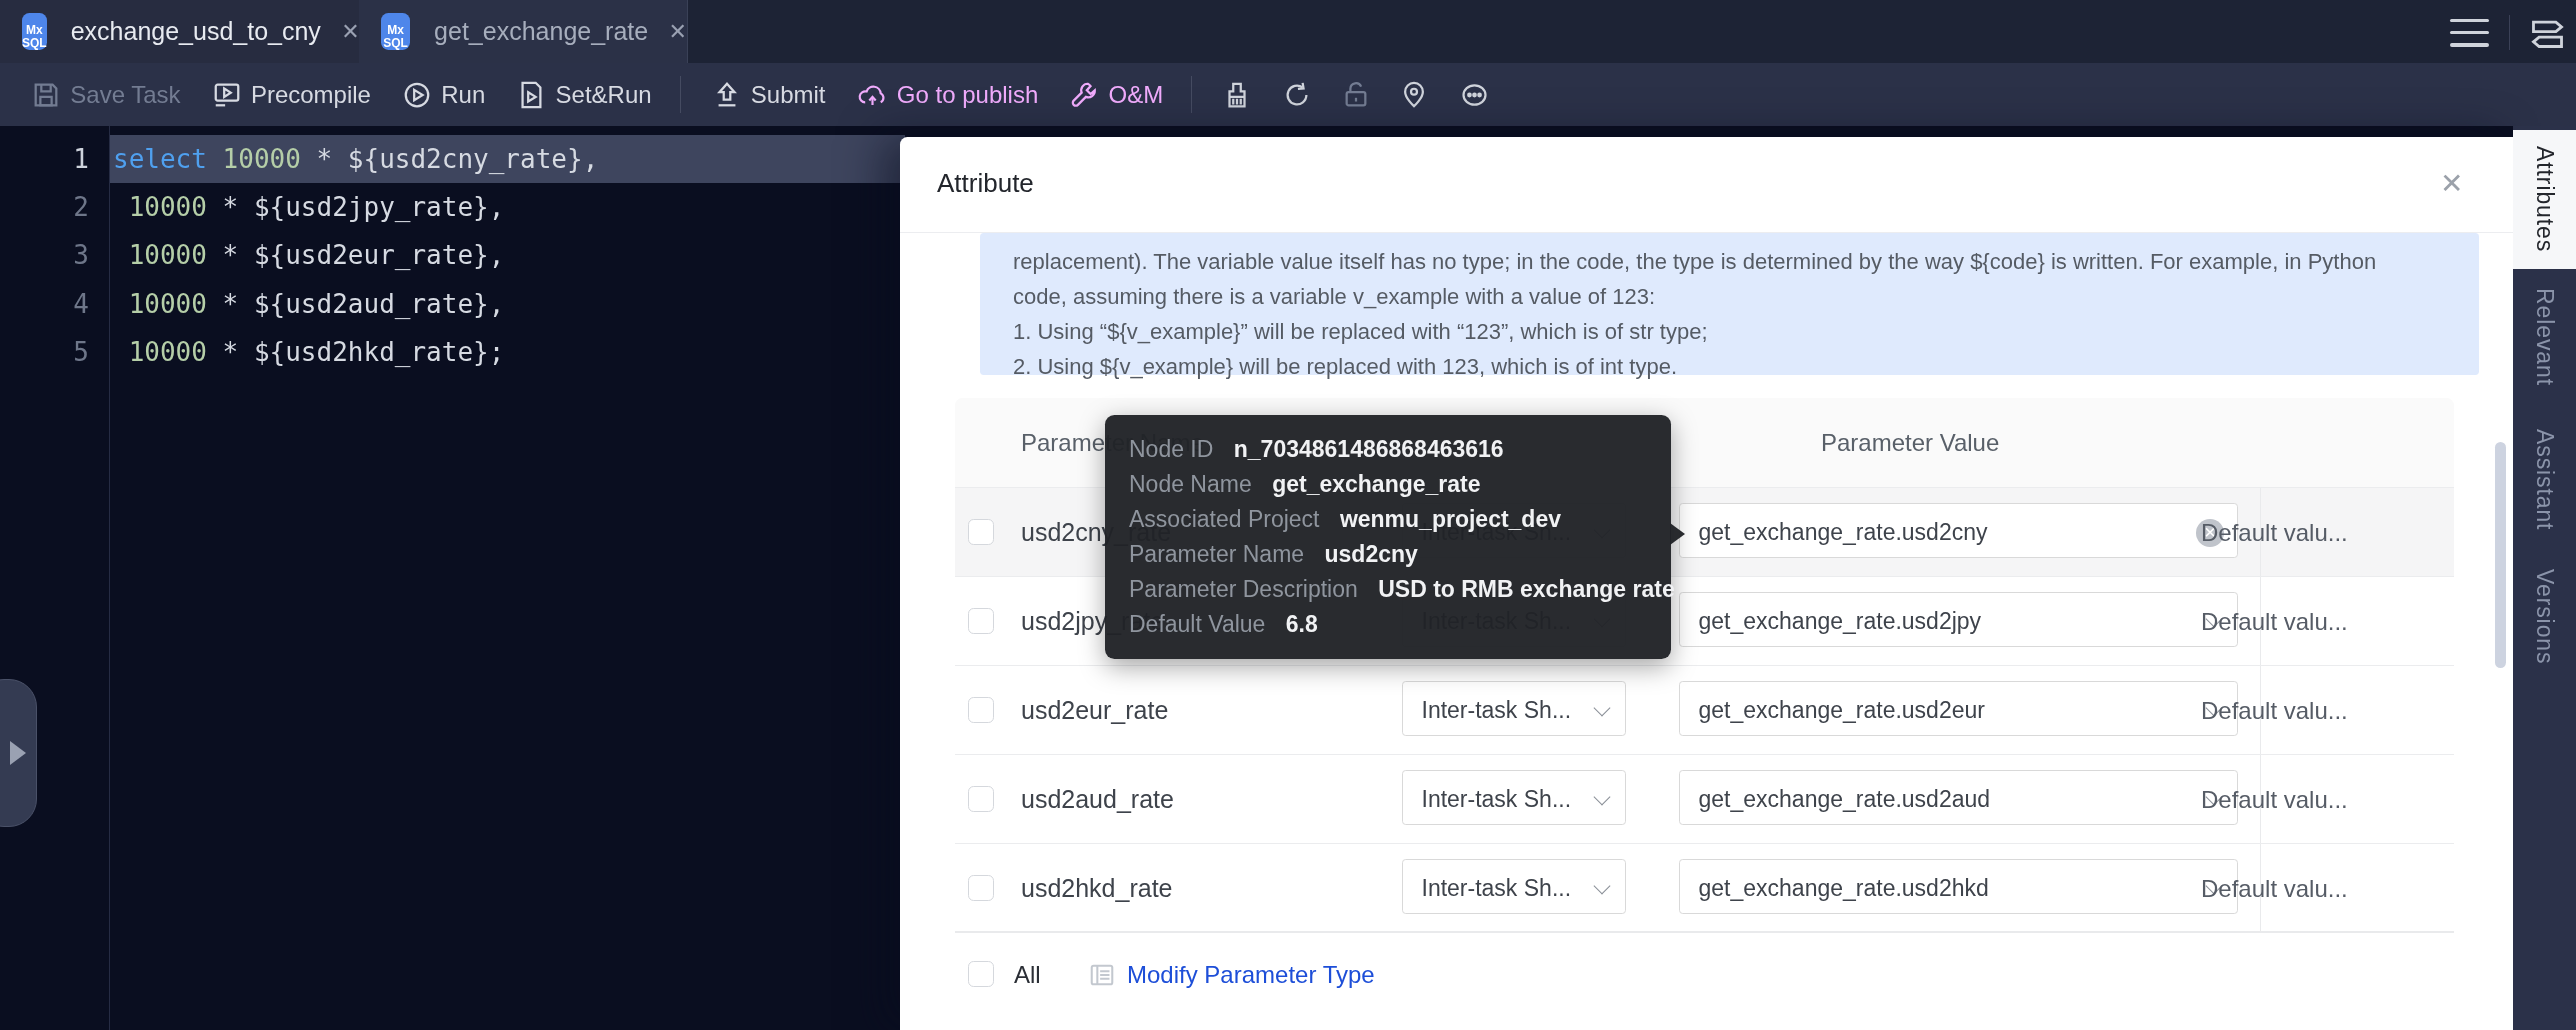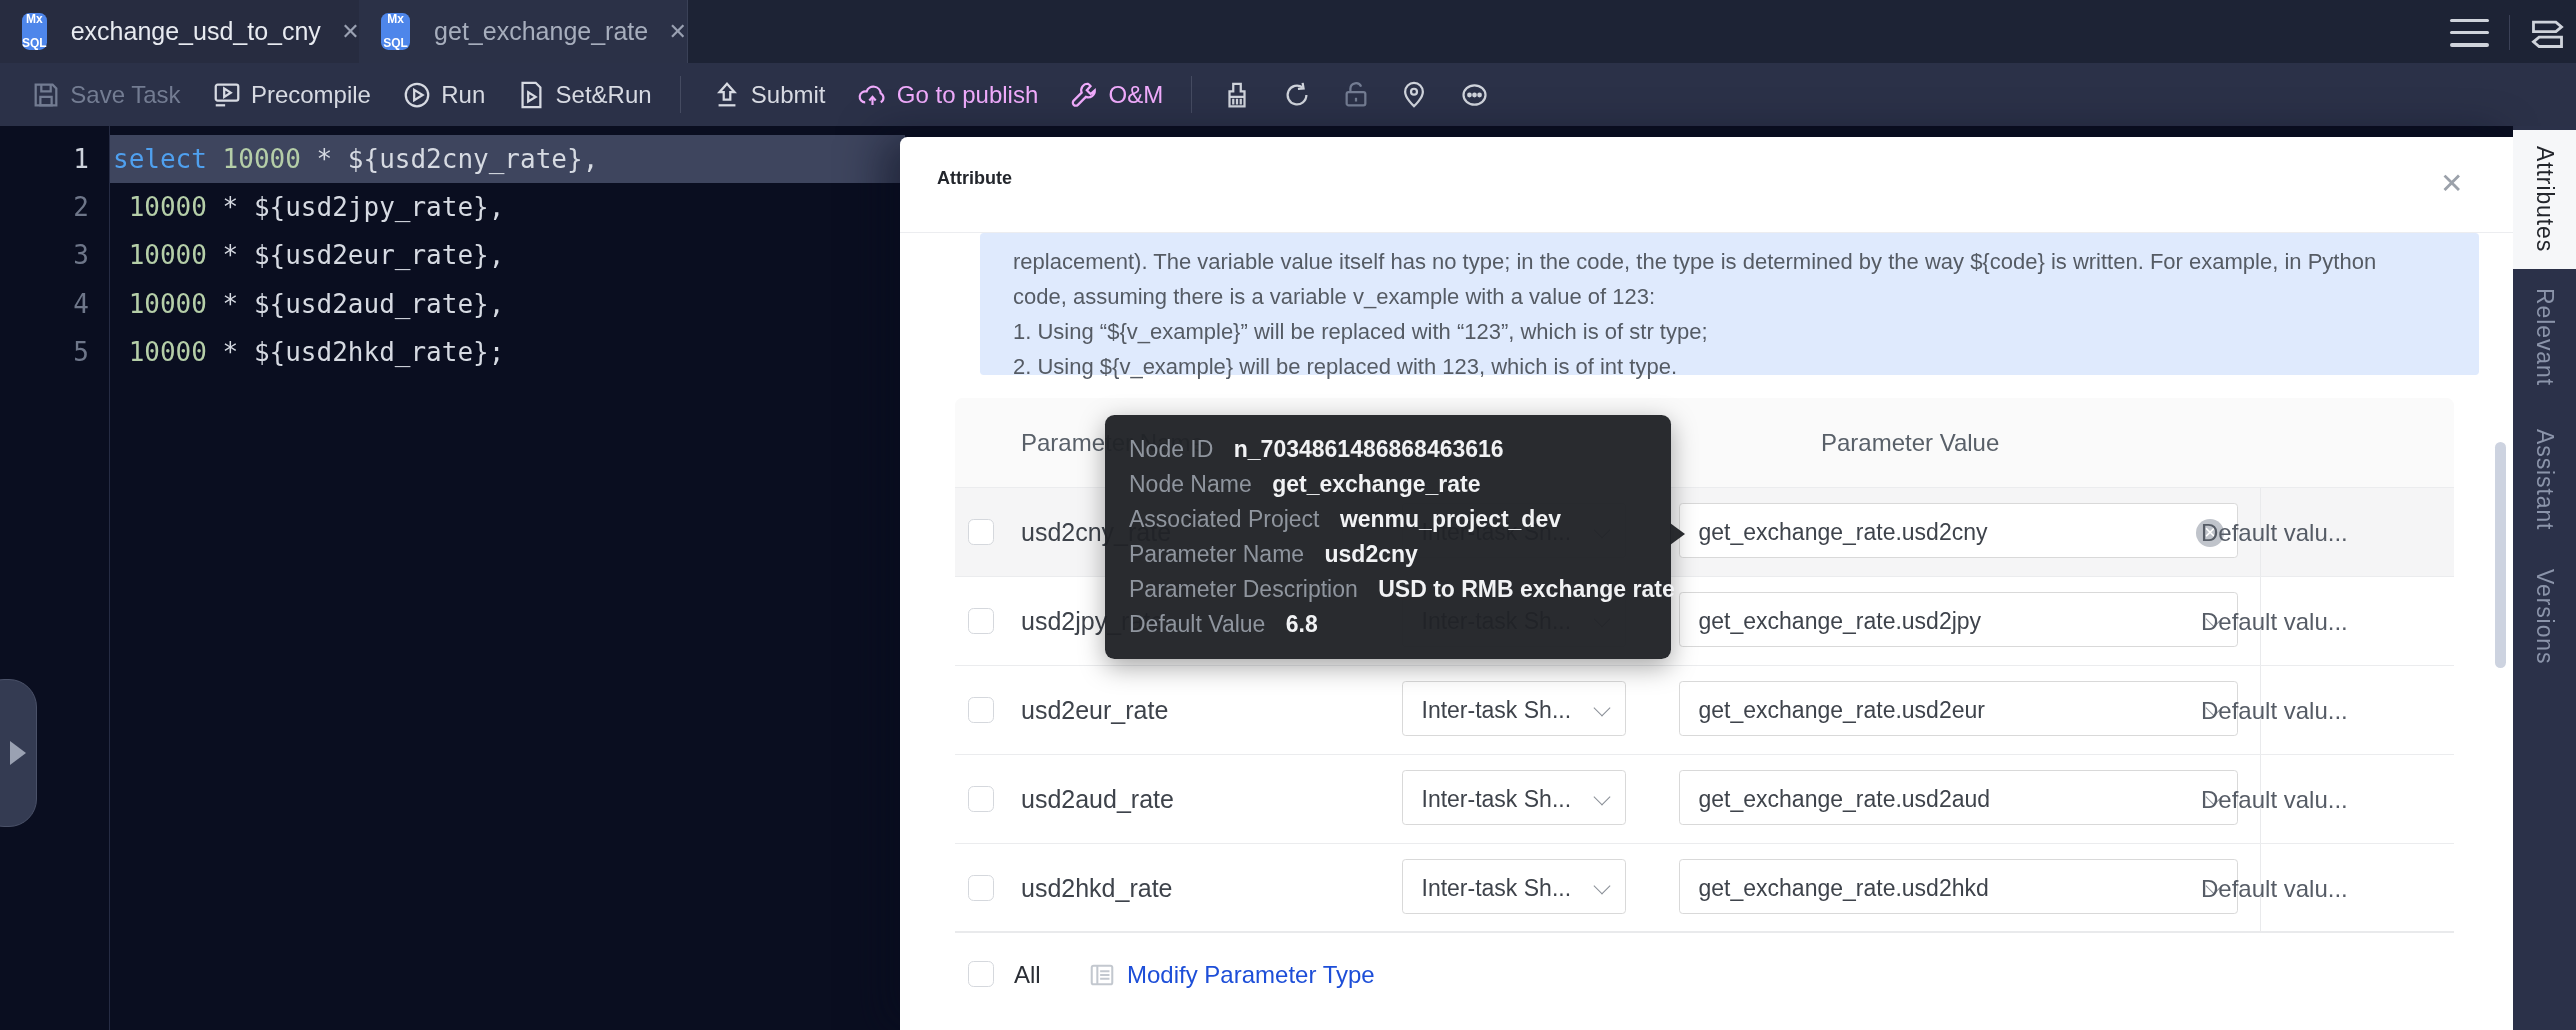--- a/index.html
+++ b/index.html
@@ -7,21 +7,21 @@
   #stage{position:relative;width:2576px;height:1031px;overflow:hidden;
          font-family:"Liberation Sans",sans-serif;}
   .abs{position:absolute;}
 
   
   #topbar{left:0;top:0;width:2576px;height:63px;background:#1d2335;}
   .tab{top:0;height:63px;display:flex;align-items:center;}
   #tab1{left:0;width:359px;background:#272c40;}
   #tab2{left:359px;width:329px;background:#2b3147;border-right:0.9px solid #3a4157;}
   .mxsql{width:37px;height:37px;border-radius:7.4px;background:#4e86ea;color:#fff;
-         display:flex;flex-direction:column;align-items:center;justify-content:space-between;
+         display:flex;flex-direction:column;align-items:center;justify-content:flex-end;
          font-weight:bold;font-size:12px;line-height:13px;margin-left:22px;}
   .tab-label{font-size:25px;margin-left:24px;}
   #tab1 .tab-label{color:#e8ebf1;}
   #tab2 .tab-label{color:#a7aebd;}
   .tab-close{margin-left:20.4px;font-size:22px;color:#9aa1b2;cursor:pointer;}
 
   #hamburger{left:2450px;top:18.5px;width:39px;height:28px;display:flex;flex-direction:column;justify-content:space-between;}
   #hamburger div{height:3.7px;background:#cfd3db;border-radius:1.9px;}
   .top-divider{left:2509px;top:15px;width:0.9px;height:35px;background:#3b4157;}
 
@@ -50,21 +50,21 @@
   
   #handle{left:-24px;top:553px;width:61px;height:148px;background:#343b52;
           border:1.9px solid #4a5168;border-radius:28px;}
   #handle .tri{position:absolute;left:33px;top:61px;width:0;height:0;
           border-left:16.7px solid #9aa1b2;border-top:12px solid transparent;border-bottom:12px solid transparent;}
 
   
   #panel{left:900px;top:137px;width:1613px;height:894px;background:#ffffff;
          border-radius:7.4px 0 0 0;box-shadow:-18.5px 0 41px rgba(8,12,30,.5);}
   #panel-header{left:0;top:0;width:1613px;height:96px;border-bottom:0.9px solid #ecedf0;}
-  #panel-title{left:37px;top:31px;font-size:18px;font-weight:700;color:#23262c;text-align:right;}
+  #panel-title{left:37px;top:31px;font-size:26px;font-weight:400;color:#23262c;text-align:right;}
   #panel-close{left:1540px;top:30px;font-size:28px;color:#9ba1aa;cursor:pointer;}
 
   #infobox{left:55px;top:96px;width:1499px;height:142px;background:#dfeafd;border-radius:3.7px;
            padding:11px 0 0 33px;margin-left:25px;}
   .info-line{font-size:22px;line-height:35px;color:#555b64;white-space:nowrap;overflow:hidden;}
 
   #ptable{left:55px;top:261px;width:1499px;}
   #thead{position:relative;height:89px;background:#fafafa;border-radius:7.4px 7.4px 0 0;}
   .th{position:absolute;top:0;line-height:89px;font-size:24px;color:#596069;font-weight:500;white-space:nowrap;}
   .th.c1{left:66px;} .th.c3{left:826px;margin-left:40px;}

